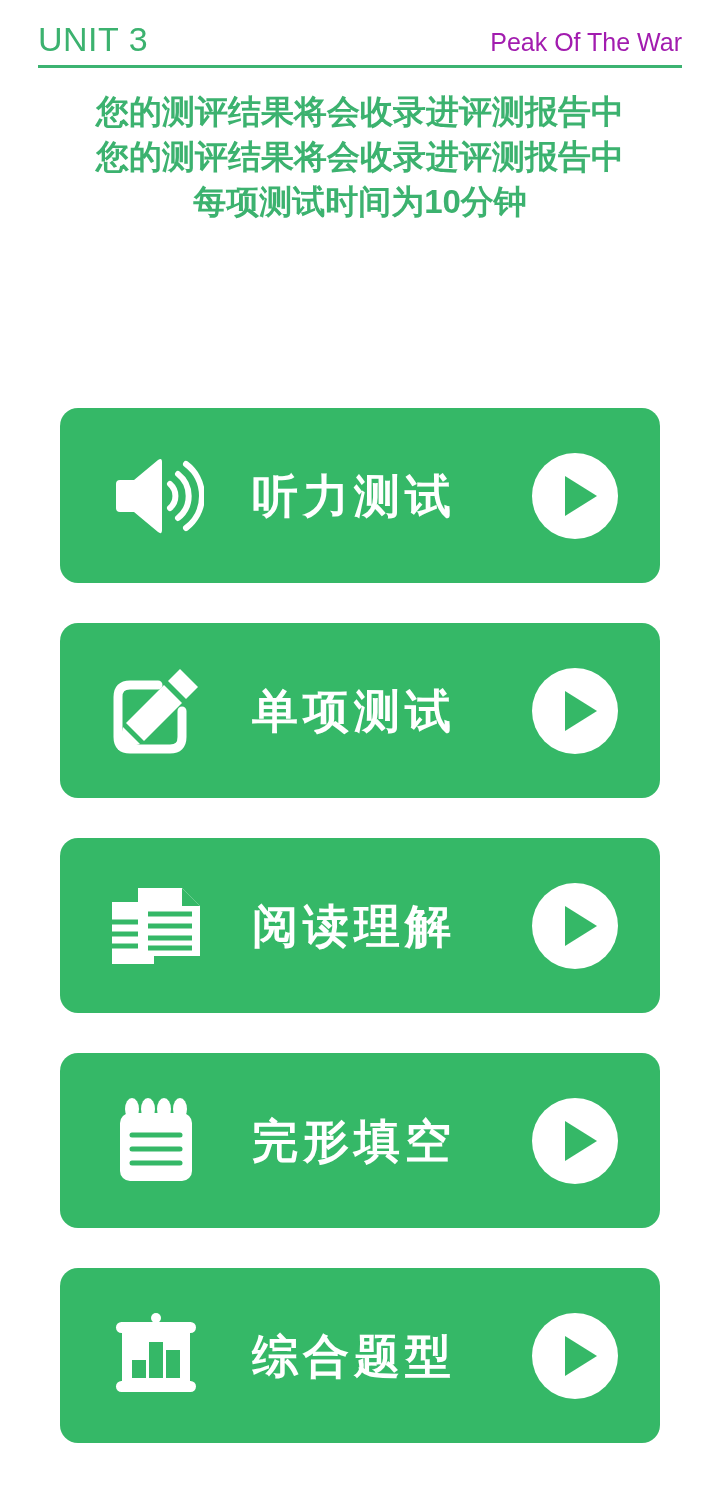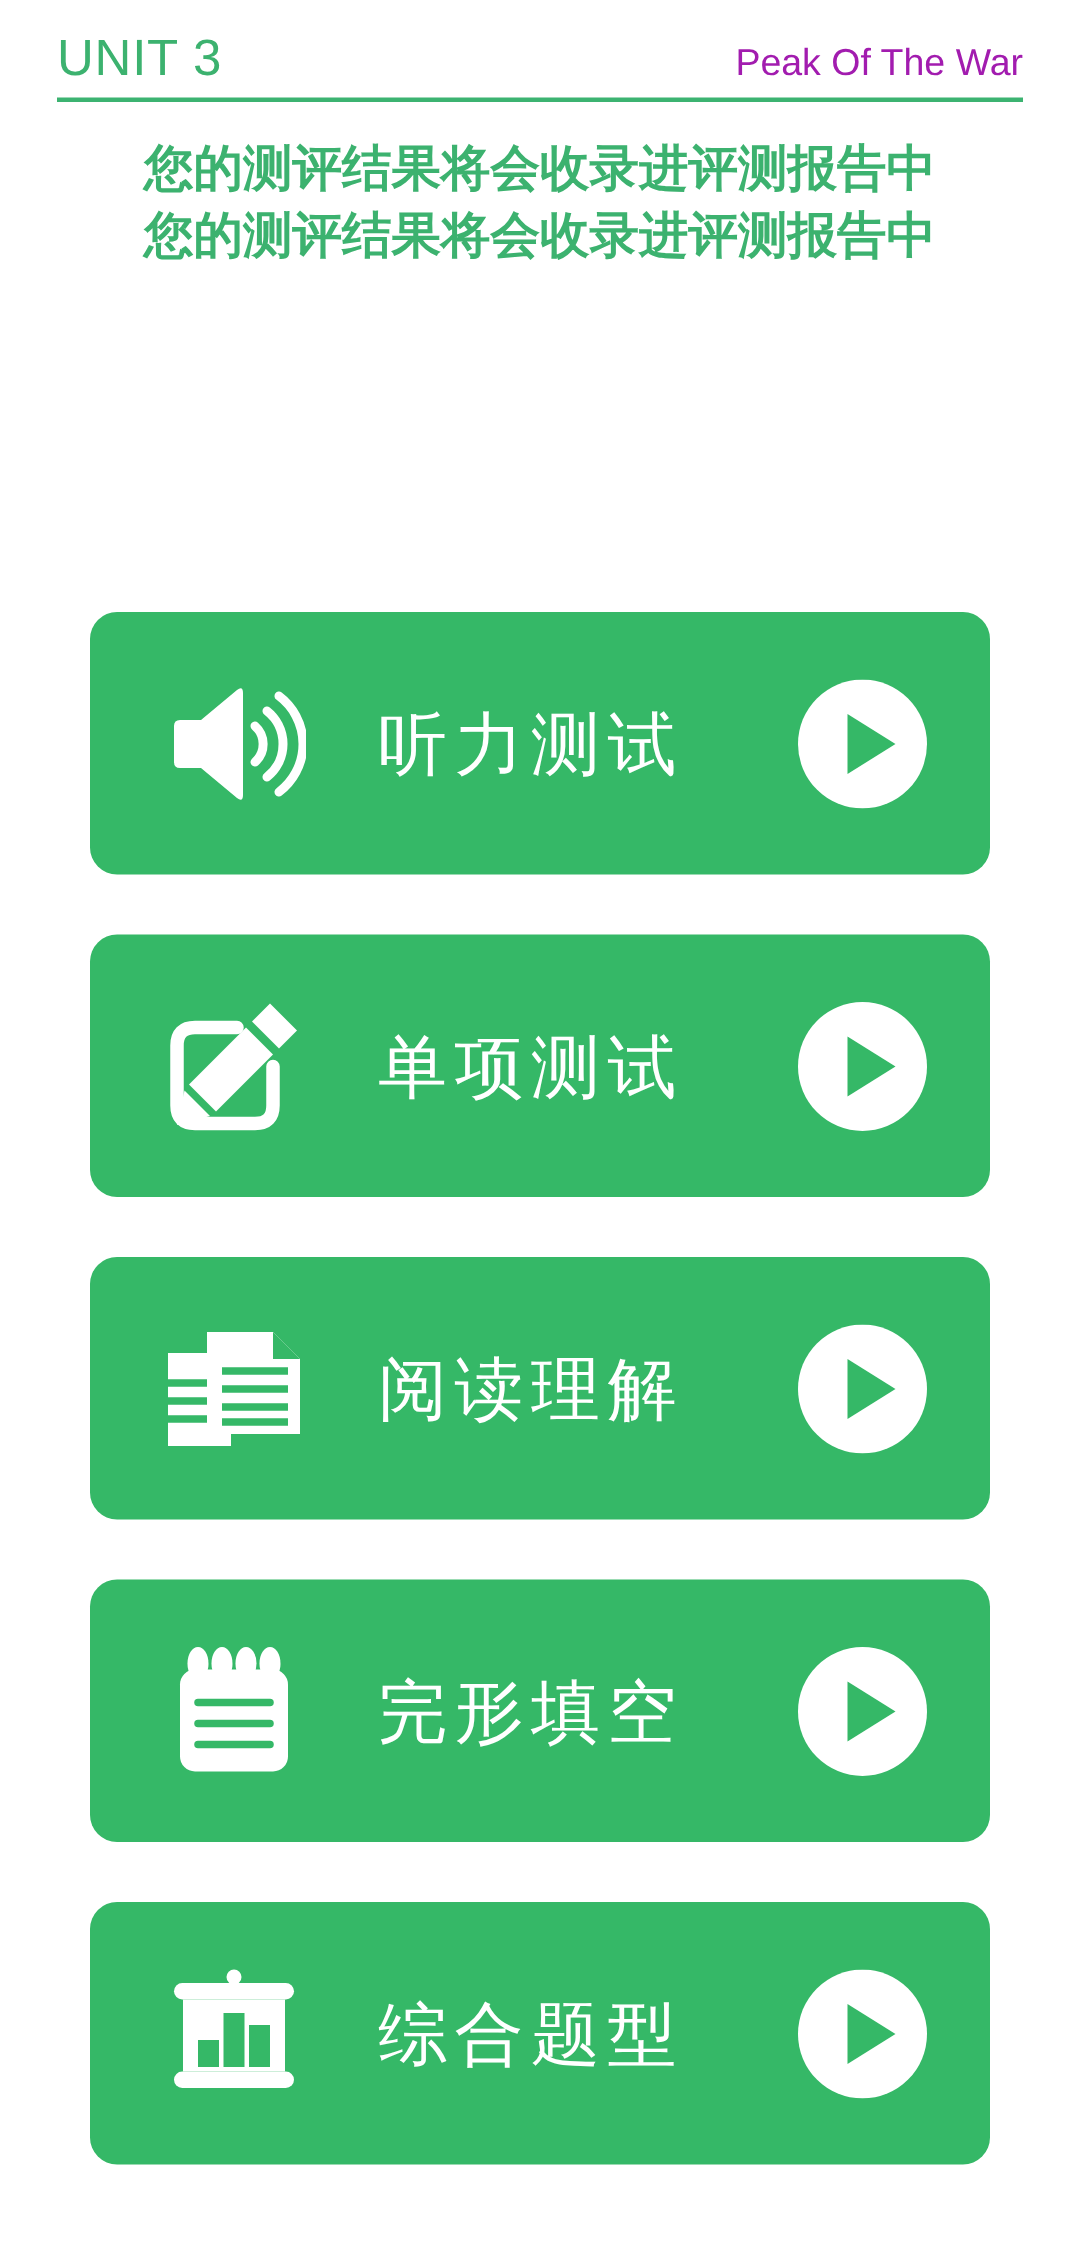--- a/index.html
+++ b/index.html
@@ -83,20 +83,21 @@
   .test-btn {
     position:relative;
     width:600px;
     height:175px;
     background:#35b867;
     border-radius:18px;
     margin-bottom:40px;
     display:flex;
     align-items:center;
     cursor:pointer;
+    font-weight:bold;
   }
   .test-btn:last-child { margin-bottom:0; }
   .btn-icon {
     position:absolute;
     left:46px; top:50%;
     transform:translateY(-50%);
     width:100px; height:100px;
     display:flex; align-items:center; justify-content:center;
   }
   .btn-icon svg { display:block; }
@@ -127,20 +128,21 @@
 
 
   <div class="unit-row">
     <div class="unit-label">UNIT 3</div>
     <div class="unit-subtitle">Peak Of The War</div>
   </div>
 
   <div class="description">
     <span class="line">您的测评结果将会收录进评测报告中</span>
     <span class="line">您的测评结果将会收录进评测报告中</span>
+    <span class="line">每项测试时间为10分钟</span>
   </div>
 
   <div class="list">
 
     <div class="test-btn">
       <span class="btn-icon">
         <svg width="96" height="96" viewBox="0 0 96 96">
           <path d="M8 36 L8 60 Q8 64 12 64 L26 64 L50 84 Q54 87 54 82 L54 14 Q54 9 50 12 L26 32 L12 32 Q8 32 8 36 Z" fill="#ffffff"></path>
           <g stroke="#ffffff" fill="none" stroke-width="6" stroke-linecap="round">
             <path d="M62 36 A16 16 0 0 1 62 60"></path>

